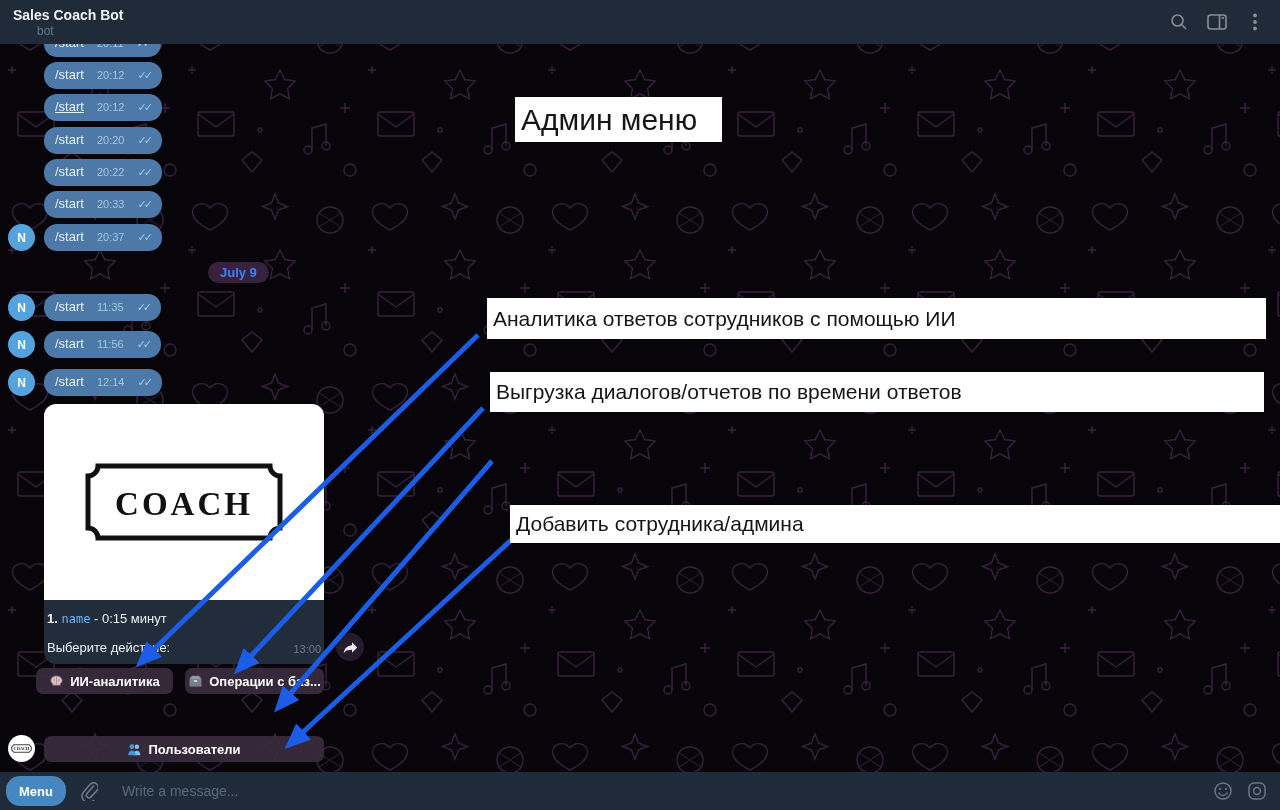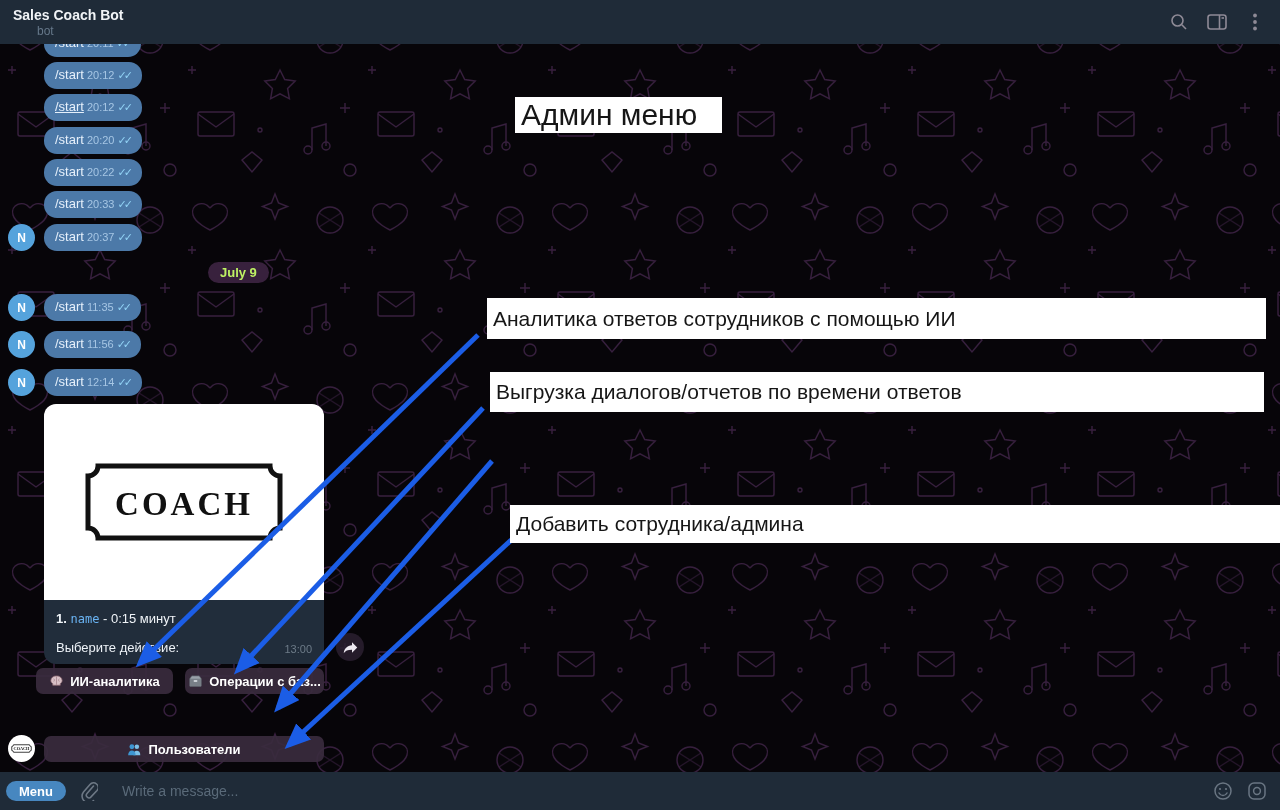--- a/index.html
+++ b/index.html
@@ -11,36 +11,36 @@
   .topbar{position:absolute;left:0;top:0;width:1280px;height:44px;background:#1f2b38;
           z-index:12;display:flex;align-items:center;}
   .peer{display:flex;flex-direction:column;justify-content:center;padding-left:13px;}
   .peer-title{font-size:14px;font-weight:700;color:#f1f4f7;line-height:17px;}
   .peer-sub{font-size:12px;color:#66788a;line-height:14px;margin-left:24px;}
   .topbar-icons{margin-left:auto;display:flex;align-items:center;gap:16px;padding-right:14px;}
   .tb-icon{width:22px;height:22px;display:flex;align-items:center;justify-content:center;cursor:pointer;}
 
   
   .msg{position:absolute;left:44px;height:27px;box-sizing:border-box;background:#4c79a8;
-       border-radius:13px;padding:5px 9px 0 11px;display:flex;align-items:baseline;gap:3px;z-index:2;}
+       border-radius:13px;padding:5px 9px 0 11px;display:flex;align-items:baseline;gap:13px;z-index:2;}
   .msg .cmd{font-size:13px;color:#e6f0fb;line-height:16px;}
   .msg.u .cmd{text-decoration:underline;}
   .msg .t{font-size:11px;color:#a6c6e4;}
   .checks{font-size:11px;color:#92d3f5;letter-spacing:-3px;padding-right:3px;}
   .checks::before{content:"✓✓";}
   .avatar{position:absolute;left:8px;width:27px;height:27px;border-radius:50%;background:#55a3dc;
           color:#fff;font-weight:700;font-size:12px;display:flex;align-items:center;justify-content:center;z-index:2;}
   .datepill{position:absolute;left:208px;top:262px;z-index:2;background:rgba(64,37,68,.88);
-            color:#bef264;font-size:13px;font-weight:700;padding:3px 12px;border-radius:13px;}
+            color:#3b82f6;font-size:13px;font-weight:700;padding:3px 12px;border-radius:13px;}
 
   
   .card{position:absolute;left:44px;top:404px;width:280px;z-index:2;}
   .card-img{height:196px;background:#fff;border-radius:12px 12px 0 0;display:flex;
             align-items:center;justify-content:center;}
-  .card-body{background:#212d3b;border-radius:0 0 12px 12px;padding:11px 12px 9px;box-sizing:border-box;}
+  .card-body{background:#212d3b;border-radius:0 0 12px 12px;padding:11px 3px 9px;box-sizing:border-box;}
   .line1{font-size:13px;color:#f0f4f8;}
   .line1 .num{font-weight:700;}
   .line1 .code{font-family:"DejaVu Sans Mono",monospace;font-size:12px;color:#6ab4f4;}
   .line2{margin-top:14px;display:flex;align-items:flex-end;font-size:13px;color:#eef3f8;}
   .line2 .time{margin-left:auto;font-size:11px;color:#6d7b88;}
 
   
   .kb-btn{position:absolute;height:26px;box-sizing:border-box;background:rgba(58,43,62,.92);
           border-radius:7px;display:flex;align-items:center;justify-content:center;gap:6px;
           color:#fff;font-size:13px;font-weight:600;z-index:2;cursor:pointer;}
@@ -49,30 +49,30 @@
   .share-fab{position:absolute;left:336px;top:633px;width:28px;height:28px;border-radius:50%;
              background:rgba(42,32,48,.85);display:flex;align-items:center;justify-content:center;
              z-index:2;cursor:pointer;}
   .bot-avatar{position:absolute;left:8px;top:735px;width:27px;height:27px;border-radius:50%;
               background:#fff;display:flex;align-items:center;justify-content:center;z-index:2;}
 
   
   .arrows{position:absolute;inset:0;z-index:8;pointer-events:none;}
   .note{position:absolute;background:#fff;color:#161616;z-index:9;display:flex;align-items:center;
         box-sizing:border-box;padding:0 6px;font-family:"Liberation Sans",sans-serif;}
-  .note-title{left:515px;top:97px;width:207px;height:36px;font-size:30px;}
+  .note-title{left:515px;top:97px;width:207px;height:45px;font-size:30px;}
   .note-1{left:487px;top:298px;width:779px;height:41px;font-size:21px;}
   .note-2{left:490px;top:372px;width:774px;height:40px;font-size:21px;}
   .note-3{left:497px;top:431px;width:774px;height:41px;font-size:21px;}
   .note-4{left:510px;top:505px;width:804px;height:38px;font-size:21px;}
 
   
   .composer{position:absolute;left:0;top:772px;width:1280px;height:38px;background:#1f2b38;
             z-index:12;display:flex;align-items:center;}
-  .menu-btn{margin-left:6px;height:20px;padding:0 13px;border-radius:14px;background:#4787c0;
+  .menu-btn{margin-left:6px;height:30px;padding:0 13px;border-radius:14px;background:#4787c0;
             color:#fff;font-size:13px;font-weight:700;display:flex;align-items:center;border:none;cursor:pointer;
             font-family:"Liberation Sans",sans-serif;}
   .clip{margin-left:14px;cursor:pointer;display:flex;}
   .msg-input{flex:1;margin-left:22px;background:transparent;border:none;outline:none;
              font-size:14px;color:#7dd3fc;font-family:"Liberation Sans",sans-serif;}
   .msg-input::placeholder{color:#5a6a79;}
   .composer-icons{display:flex;align-items:center;gap:14px;padding-right:13px;}
 </style>
 </head>
 <body>

